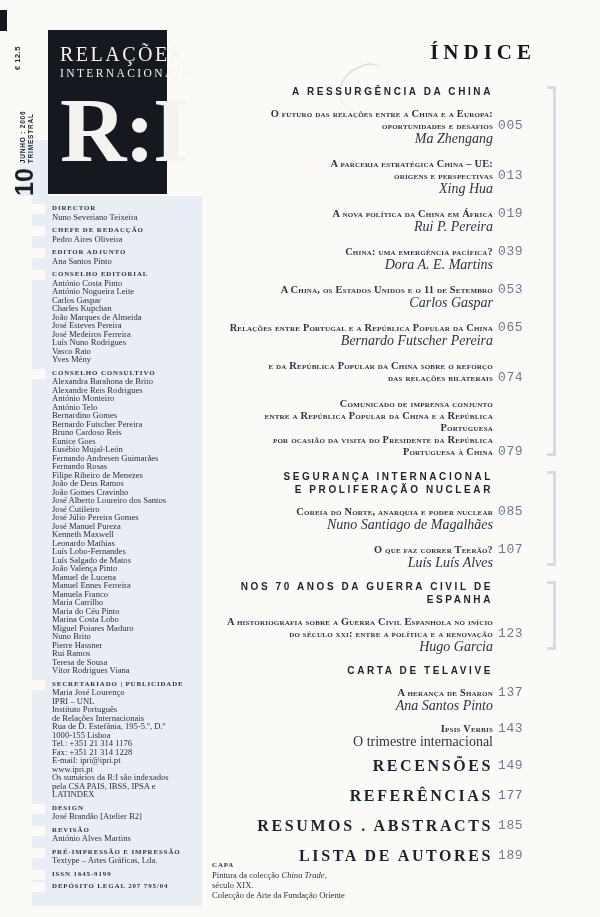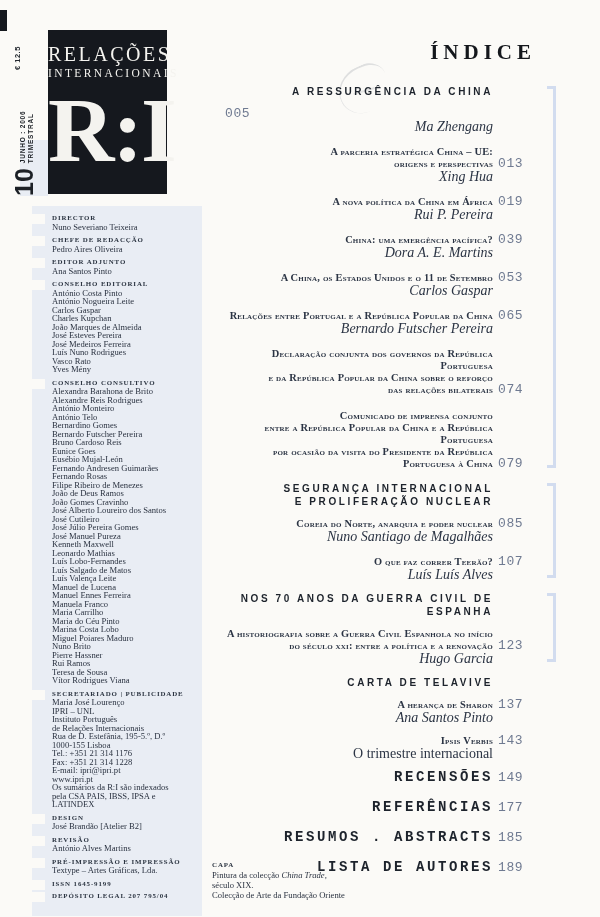--- a/index.html
+++ b/index.html
@@ -19,27 +19,27 @@
 
   
   .issue-tab{position:absolute;left:20px;top:140px;width:28px;height:56px;background:var(--panel);}
   .issue-vert{position:absolute;left:14px;top:96px;width:34px;height:100px;}
   .issue-rot{transform:rotate(-90deg) translateX(-100px);transform-origin:0 0;width:100px;display:flex;align-items:flex-end;gap:5px;}
   .issue-num{font-family:"Liberation Sans",sans-serif;font-weight:700;font-size:25px;line-height:.82;color:#1c2026;}
   .issue-small{display:flex;flex-direction:column;gap:1px;padding-bottom:1px;}
   .issue-small span{font-family:"Liberation Sans",sans-serif;font-weight:700;font-size:6.5px;letter-spacing:.8px;color:#1c2026;white-space:nowrap;}
 
   
-  .logo-box{position:absolute;left:48px;top:30px;width:119px;height:164px;background:var(--logo-bg);color:#f4f3ef;text-align:center;padding-top:13px;}
+  .logo-box{position:absolute;left:48px;top:30px;width:119px;height:164px;background:var(--logo-bg);color:#f4f3ef;text-align:center;padding-top:13px;padding-left:12px;}
   .logo-line1{font-size:20px;letter-spacing:2.5px;font-weight:400;}
   .logo-line2{font-size:11.5px;letter-spacing:2.4px;margin-top:1px;}
   .logo-monogram{font-size:92px;line-height:.98;font-weight:700;margin-top:6px;letter-spacing:-2px;}
 
   
-  .masthead-panel{position:absolute;left:32px;top:206px;width:170px;min-height:698px;background:var(--panel);padding:8px 4px 12px 20px;}
+  .masthead-panel{position:absolute;left:32px;top:196px;width:170px;min-height:698px;background:var(--panel);padding:8px 4px 12px 20px;}
   .mh-group{position:relative;margin-bottom:5px;}
   .mh-notch{position:absolute;left:-20px;top:0;width:13px;height:10px;background:var(--page-bg);}
   .mh-label{font-weight:700;font-size:6.9px;letter-spacing:.9px;color:var(--label);margin-bottom:1.5px;}
   .mh-line{font-size:8.6px;line-height:8.5px;color:#2a3240;}
 
   
   .main-col{position:absolute;left:220px;top:40px;width:336px;}
   .toc-title{margin:0 20px 20px 0;text-align:right;font-weight:700;font-size:21px;letter-spacing:5px;color:#14171c;}
   .stamp{position:absolute;left:118px;top:26px;width:52px;height:46px;opacity:.22;transform:rotate(-24deg);
     border-top:2px solid #7d838f;border-left:1px solid #9aa0ab;border-radius:60% 40% 50% 50%;}
@@ -49,21 +49,21 @@
   .bracket{position:absolute;top:1px;bottom:2px;right:0;width:9px;border:3px solid var(--bracket);border-left:none;}
   .sec-heading{text-align:right;font-family:"Liberation Sans",sans-serif;font-weight:700;font-size:10px;
     letter-spacing:2.6px;color:#1d232c;line-height:13px;padding-right:34px;}
   .sec-heading-block{margin-bottom:10px;}
 
   .toc-row{margin-bottom:14px;}
   .toc-row:last-child{margin-bottom:0;}
   .toc-row.caps{margin-bottom:17px;}
   .title-row{display:flex;align-items:flex-end;}
   .titles{flex:1;text-align:right;font-weight:700;font-size:10.4px;font-variant:small-caps;line-height:12px;color:var(--ink);letter-spacing:.2px;}
-  .titles.caps{font-family:Liberation Mono, monospace;font-variant:normal;font-size:14px;letter-spacing:2.6px;line-height:13px;color:#1d232c;}
+  .titles.caps{font-family:Liberation Serif, serif;font-variant:normal;font-size:16px;letter-spacing:2.6px;line-height:13px;color:#1d232c;}
   .num{width:34px;padding-left:5px;font-family:Liberation Mono, monospace;font-size:13px;line-height:12px;letter-spacing:.6px;color:var(--num);}
   .author-row{text-align:right;padding-right:34px;font-style:italic;font-size:14px;line-height:11px;color:var(--ink);margin-top:1px;}
   .author-row.roman{font-style:normal;}
 
   
   .cover-note{position:absolute;left:212px;top:861px;width:220px;}
   .cover-label{font-weight:700;font-size:6.9px;letter-spacing:.9px;color:var(--label);margin-bottom:2px;}
   .cover-line{font-size:8.6px;line-height:10px;color:#2a3240;}
 </style>
 </head>
@@ -140,21 +140,21 @@
       <div class="mh-line">João de Deus Ramos</div>
       <div class="mh-line">João Gomes Cravinho</div>
       <div class="mh-line">José Alberto Loureiro dos Santos</div>
       <div class="mh-line">José Cutileiro</div>
       <div class="mh-line">José Júlio Pereira Gomes</div>
       <div class="mh-line">José Manuel Pureza</div>
       <div class="mh-line">Kenneth Maxwell</div>
       <div class="mh-line">Leonardo Mathias</div>
       <div class="mh-line">Luís Lobo-Fernandes</div>
       <div class="mh-line">Luís Salgado de Matos</div>
-      <div class="mh-line">Luís Valença Leite</div>
+      <div class="mh-line">João Valença Pinto</div>
       <div class="mh-line">Manuel de Lucena</div>
       <div class="mh-line">Manuel Ennes Ferreira</div>
       <div class="mh-line">Manuela Franco</div>
       <div class="mh-line">Maria Carrilho</div>
       <div class="mh-line">Maria do Céu Pinto</div>
       <div class="mh-line">Marina Costa Lobo</div>
       <div class="mh-line">Miguel Poiares Maduro</div>
       <div class="mh-line">Nuno Brito</div>
       <div class="mh-line">Pierre Hassner</div>
       <div class="mh-line">Rui Ramos</div>
@@ -206,20 +206,24 @@
   <div class="stamp"></div>
   <h1 class="toc-title">ÍNDICE</h1>
   <div id="toc">
       <div class="toc-section">
         <div class="bracket"></div>
         <div class="sec-heading-block">
           <div class="sec-heading">A RESSURGÊNCIA DA CHINA</div>
         </div>
         <div class="toc-row">
           <div class="title-row">
+            <div class="titles">
+              <div>O futuro das relações entre a China e a Europa:</div>
+              <div>oportunidades e desafios</div>
+            </div>
             <div class="num">005</div>
           </div>
           <div class="author-row">Ma Zhengang</div>
         </div>
         <div class="toc-row">
           <div class="title-row">
             <div class="titles">
               <div>A parceria estratégica China – UE:</div>
               <div>origens e perspectivas</div>
             </div>
@@ -259,21 +263,20 @@
             <div class="titles">
               <div>Relações entre Portugal e a República Popular da China</div>
             </div>
             <div class="num">065</div>
           </div>
           <div class="author-row">Bernardo Futscher Pereira</div>
         </div>
         <div class="toc-row">
           <div class="title-row">
             <div class="titles">
-              <div>Declaração conjunta dos governos da República Portuguesa</div>
               <div>e da República Popular da China sobre o reforço</div>
               <div>das relações bilaterais</div>
             </div>
             <div class="num">074</div>
           </div>
         </div>
         <div class="toc-row">
           <div class="title-row">
             <div class="titles">
               <div>Comunicado de imprensa conjunto</div>

